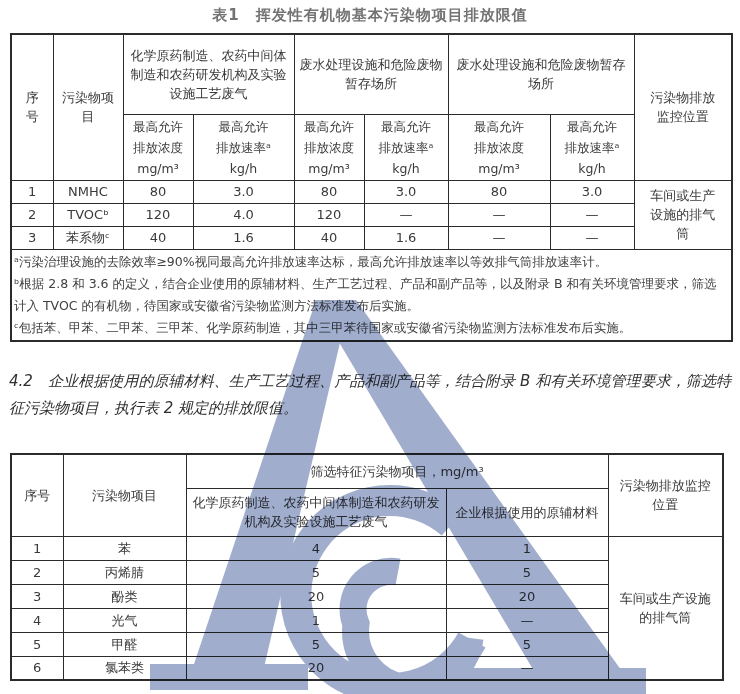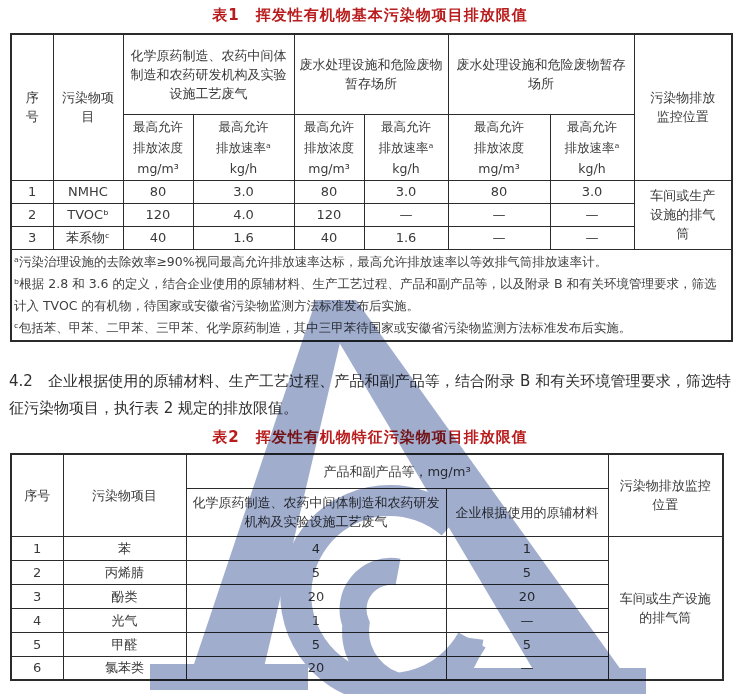--- a/index.html
+++ b/index.html
@@ -1,39 +1,39 @@
 <!DOCTYPE html>
 <html><head>
 <meta charset="utf-8">
 <style>
   html,body{margin:0;padding:0;}
   body{width:740px;height:694px;background:#ffffff;font-family:"DejaVu Sans",sans-serif;}
   .page{position:relative;width:740px;height:694px;background:#fff;overflow:hidden;color:#3a3a3a;}
 
   .doc-title{position:absolute;left:0;width:740px;text-align:center;font-weight:bold;
-             font-size:15px;color:#b91c1c;letter-spacing:1px;}
+             font-size:15px;color:#737373;letter-spacing:1px;}
   #t1-title{top:6px;}
   #t2-title{top:428px;}
 
   .tbl{position:absolute;border-collapse:collapse;table-layout:fixed;border:2px solid #2b2b2b;}
   .tbl td{border:1px solid #2b2b2b;text-align:center;vertical-align:middle;
           padding:1px 2px;font-size:13px;line-height:19px;color:#3a3a3a;overflow:hidden;}
   #table1{left:10px;top:33px;width:721px;}
   #table2{left:10px;top:453px;width:712px;}
 
   .grp{font-size:13px;line-height:21px;padding:2px 6px;}
   .sub span{display:block;line-height:21px;font-size:12.5px;}
   .num{font-size:12.5px;}
   .wrapnarrow{display:inline-block;word-break:break-all;}
   .w2{max-width:1.3em;} .w45{max-width:4.2em;} .w52{max-width:5.3em;} .w72{max-width:7.3em;}
   .fn-cell{text-align:left;padding:4px 7px 6px 7px;}
   .fn{font-size:12.5px;line-height:22px;text-align:left;color:#404040;}
 
   .para{position:absolute;left:9px;top:368px;width:722px;font-size:15px;line-height:27px;
-        text-align:justify;color:#2f2f2f;}
+        text-align:justify;color:#2f2f2f;font-style:italic;}
 
   .wm{position:absolute;left:0;top:0;width:740px;height:694px;z-index:6;
       pointer-events:none;mix-blend-mode:multiply;opacity:0.88;}
 </style>
 </head>
 <body>
 
 <div class="page">
 
   <div class="doc-title" id="t1-title">表1　挥发性有机物基本污染物项目排放限值</div>
@@ -127,35 +127,34 @@
         <div class="fn">ᵃ污染治理设施的去除效率≥90%视同最高允许排放速率达标，最高允许排放速率以等效排气筒排放速率计。</div>
         <div class="fn">ᵇ根据 2.8 和 3.6 的定义，结合企业使用的原辅材料、生产工艺过程、产品和副产品等，以及附录 B 和有关环境管理要求，筛选计入 TVOC 的有机物，待国家或安徽省污染物监测方法标准发布后实施。</div>
         <div class="fn">ᶜ包括苯、甲苯、二甲苯、三甲苯、化学原药制造，其中三甲苯待国家或安徽省污染物监测方法标准发布后实施。</div>
       </td>
     </tr>
   </tbody>
     </table>
 
   <div class="para">4.2　企业根据使用的原辅材料、生产工艺过程、产品和副产品等，结合附录 B 和有关环境管理要求，筛选特征污染物项目，执行表 2 规定的排放限值。</div>
 
-  <div class="doc-title" id="t2-title">表2　挥发性有机物特征污染物项目排放限值</div>
 
   <table class="tbl" id="table2">
     <colgroup>
       <col style="width:52px">
         <col style="width:123px">
         <col style="width:260px">
         <col style="width:162px">
         <col style="width:115px">
     </colgroup>
     <tbody>
         <tr style="height:34px">
       <td rowspan="2">序号</td>
       <td rowspan="2">污染物项目</td>
-      <td colspan="2">产品和副产品等，mg/m³</td>
+      <td colspan="2">筛选特征污染物项目，mg/m³</td>
       <td rowspan="2"><span class="wrapnarrow w72">污染物排放监控位置</span></td>
     </tr>
     <tr style="height:48px">
       <td class="grp">化学原药制造、农药中间体制造和农药研发机构及实验设施工艺废气</td>
       <td class="grp">企业根据使用的原辅材料</td>
     </tr>
     <tr style="height:24px">
       <td class="num">1</td>
       <td class="num">苯</td>
       <td class="num">4</td>

